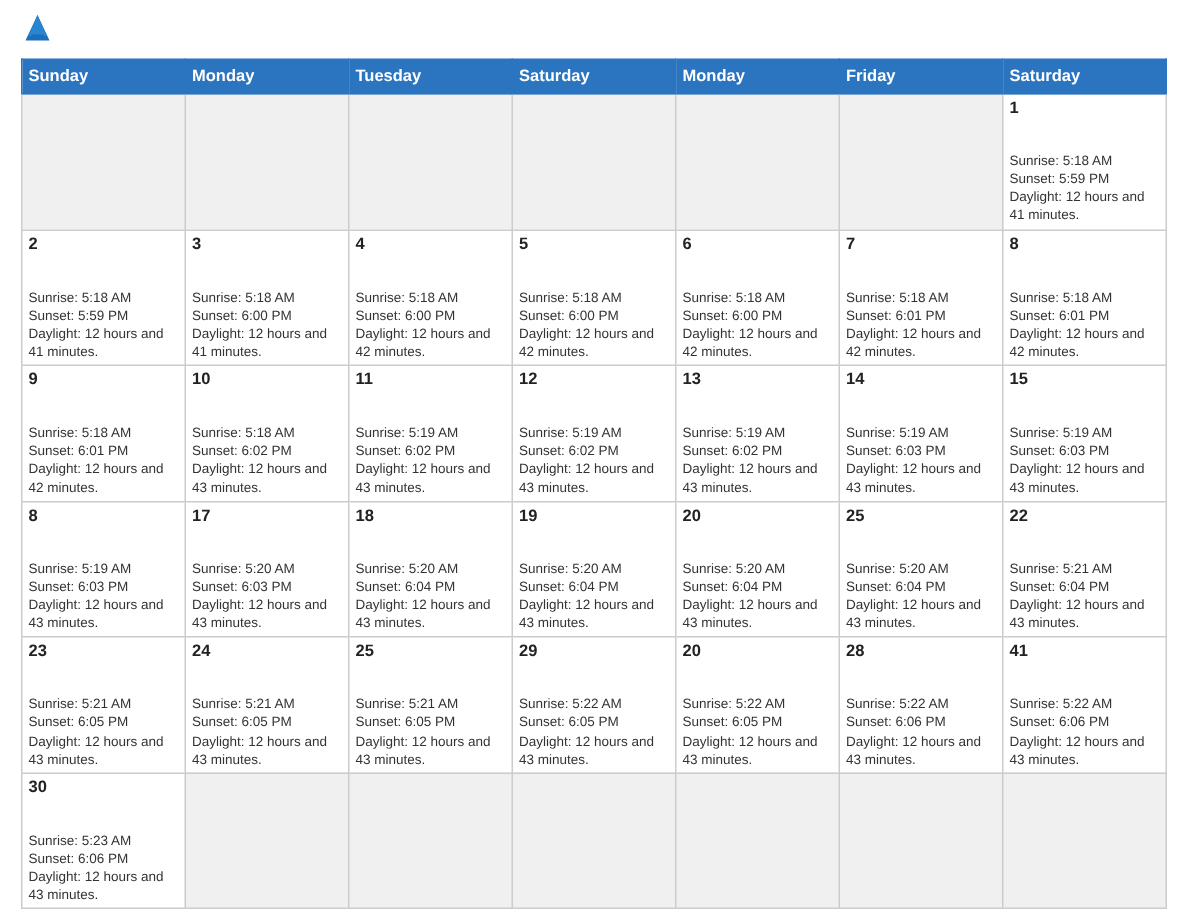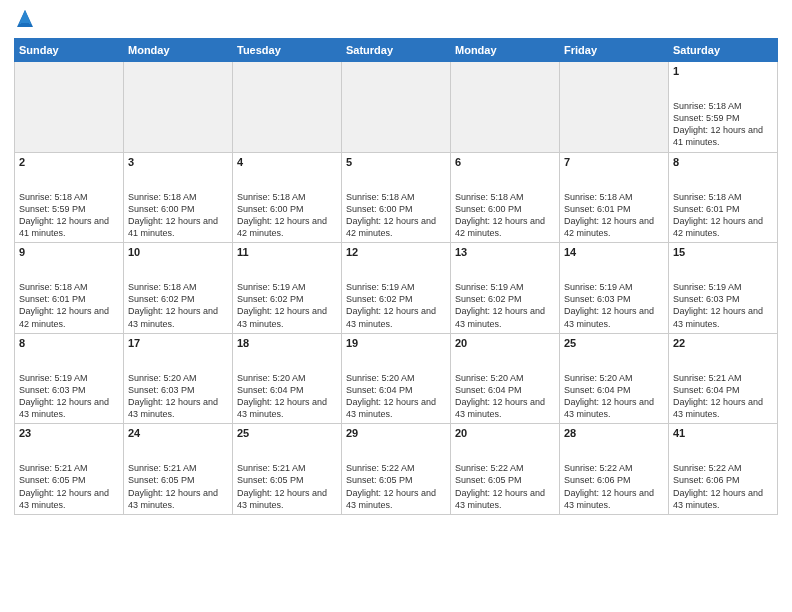--- a/index.html
+++ b/index.html
@@ -327,15 +327,29 @@
 Sunset: 6:06 PM
 Daylight: 12 hours and 43 minutes.</div>
           </td>
           <td>
             <span class="day-num">41</span>
             <div class="day-info" style="white-space: pre-line;">Sunrise: 5:22 AM
 Sunset: 6:06 PM
 Daylight: 12 hours and 43 minutes.</div>
           </td>
         </tr>
+        <tr class="last-row">
+          <td>
+            <span class="day-num">30</span>
+            <div class="day-info" style="white-space: pre-line;">Sunrise: 5:23 AM
+Sunset: 6:06 PM
+Daylight: 12 hours and 43 minutes.</div>
+          </td>
+          <td class="empty"></td>
+          <td class="empty"></td>
+          <td class="empty"></td>
+          <td class="empty"></td>
+          <td class="empty"></td>
+          <td class="empty"></td>
+        </tr>
       </tbody>
   </table>
 </div>
 
 </body></html>

